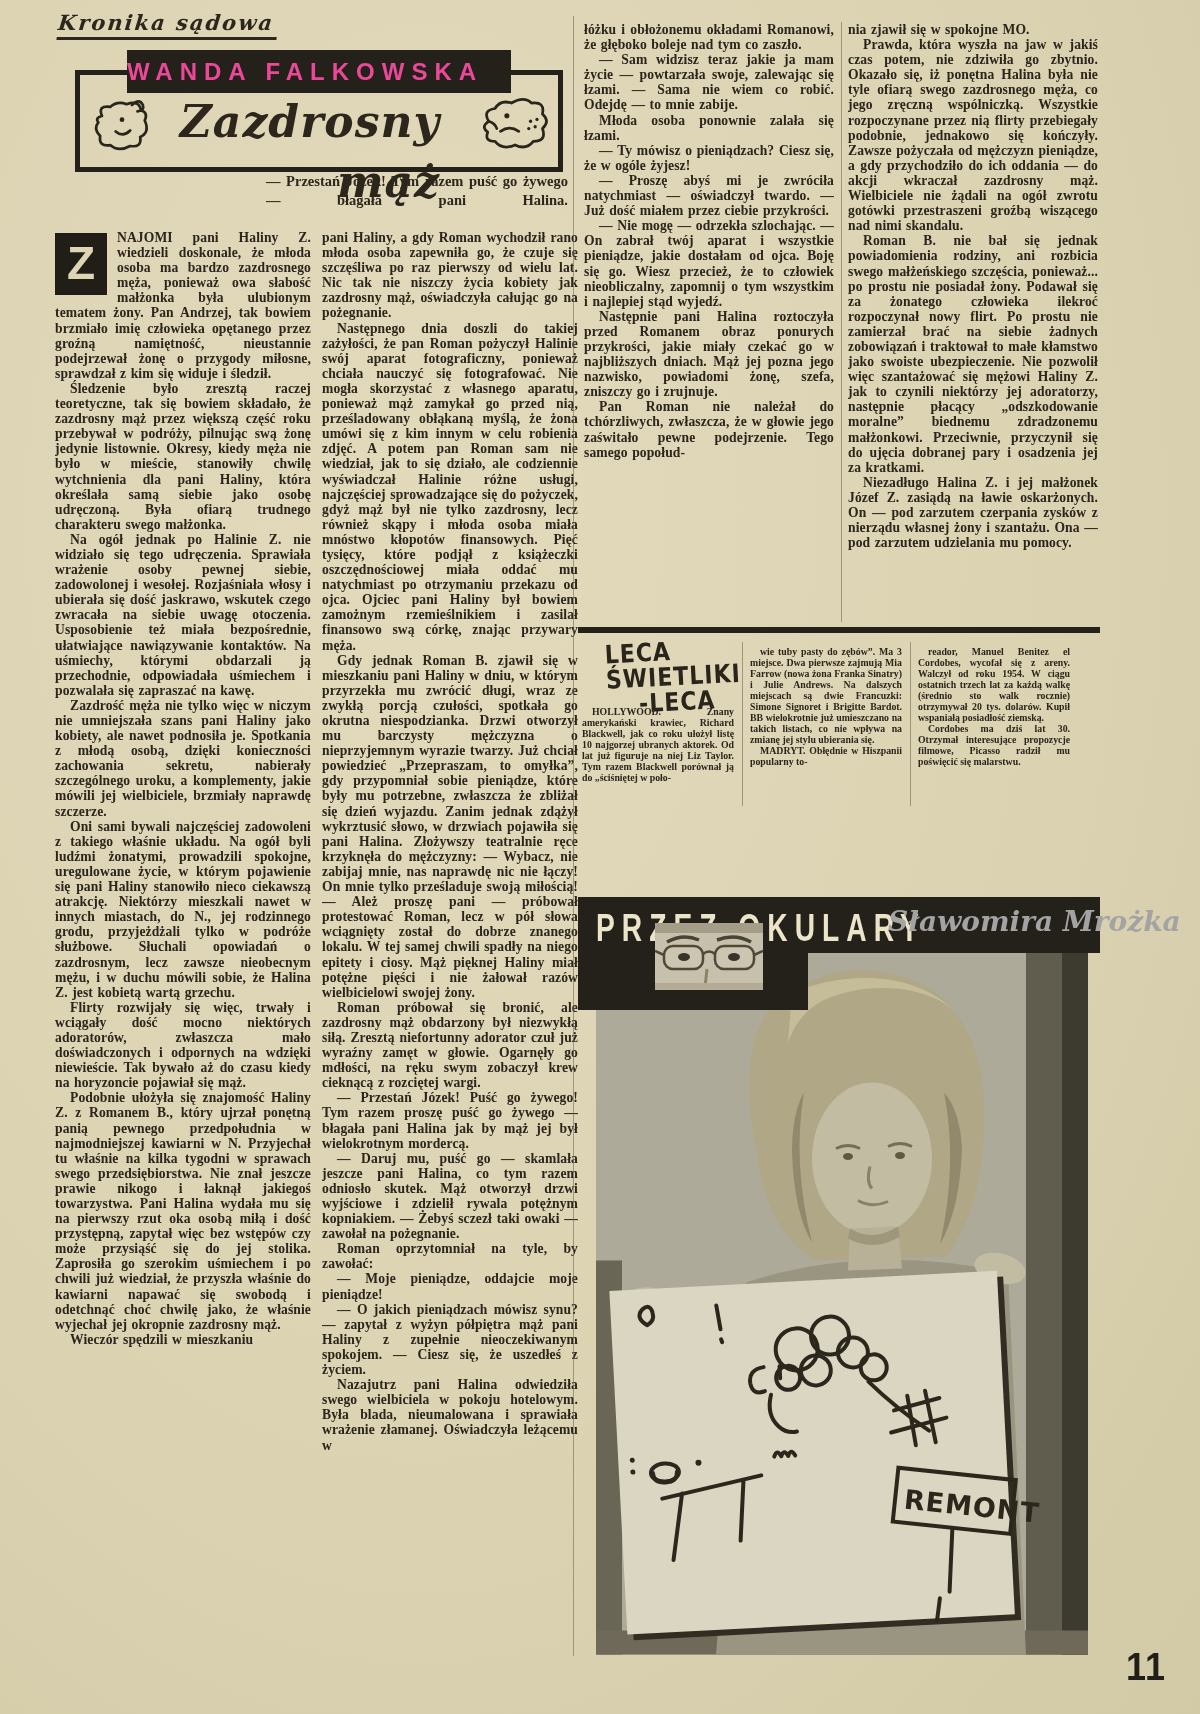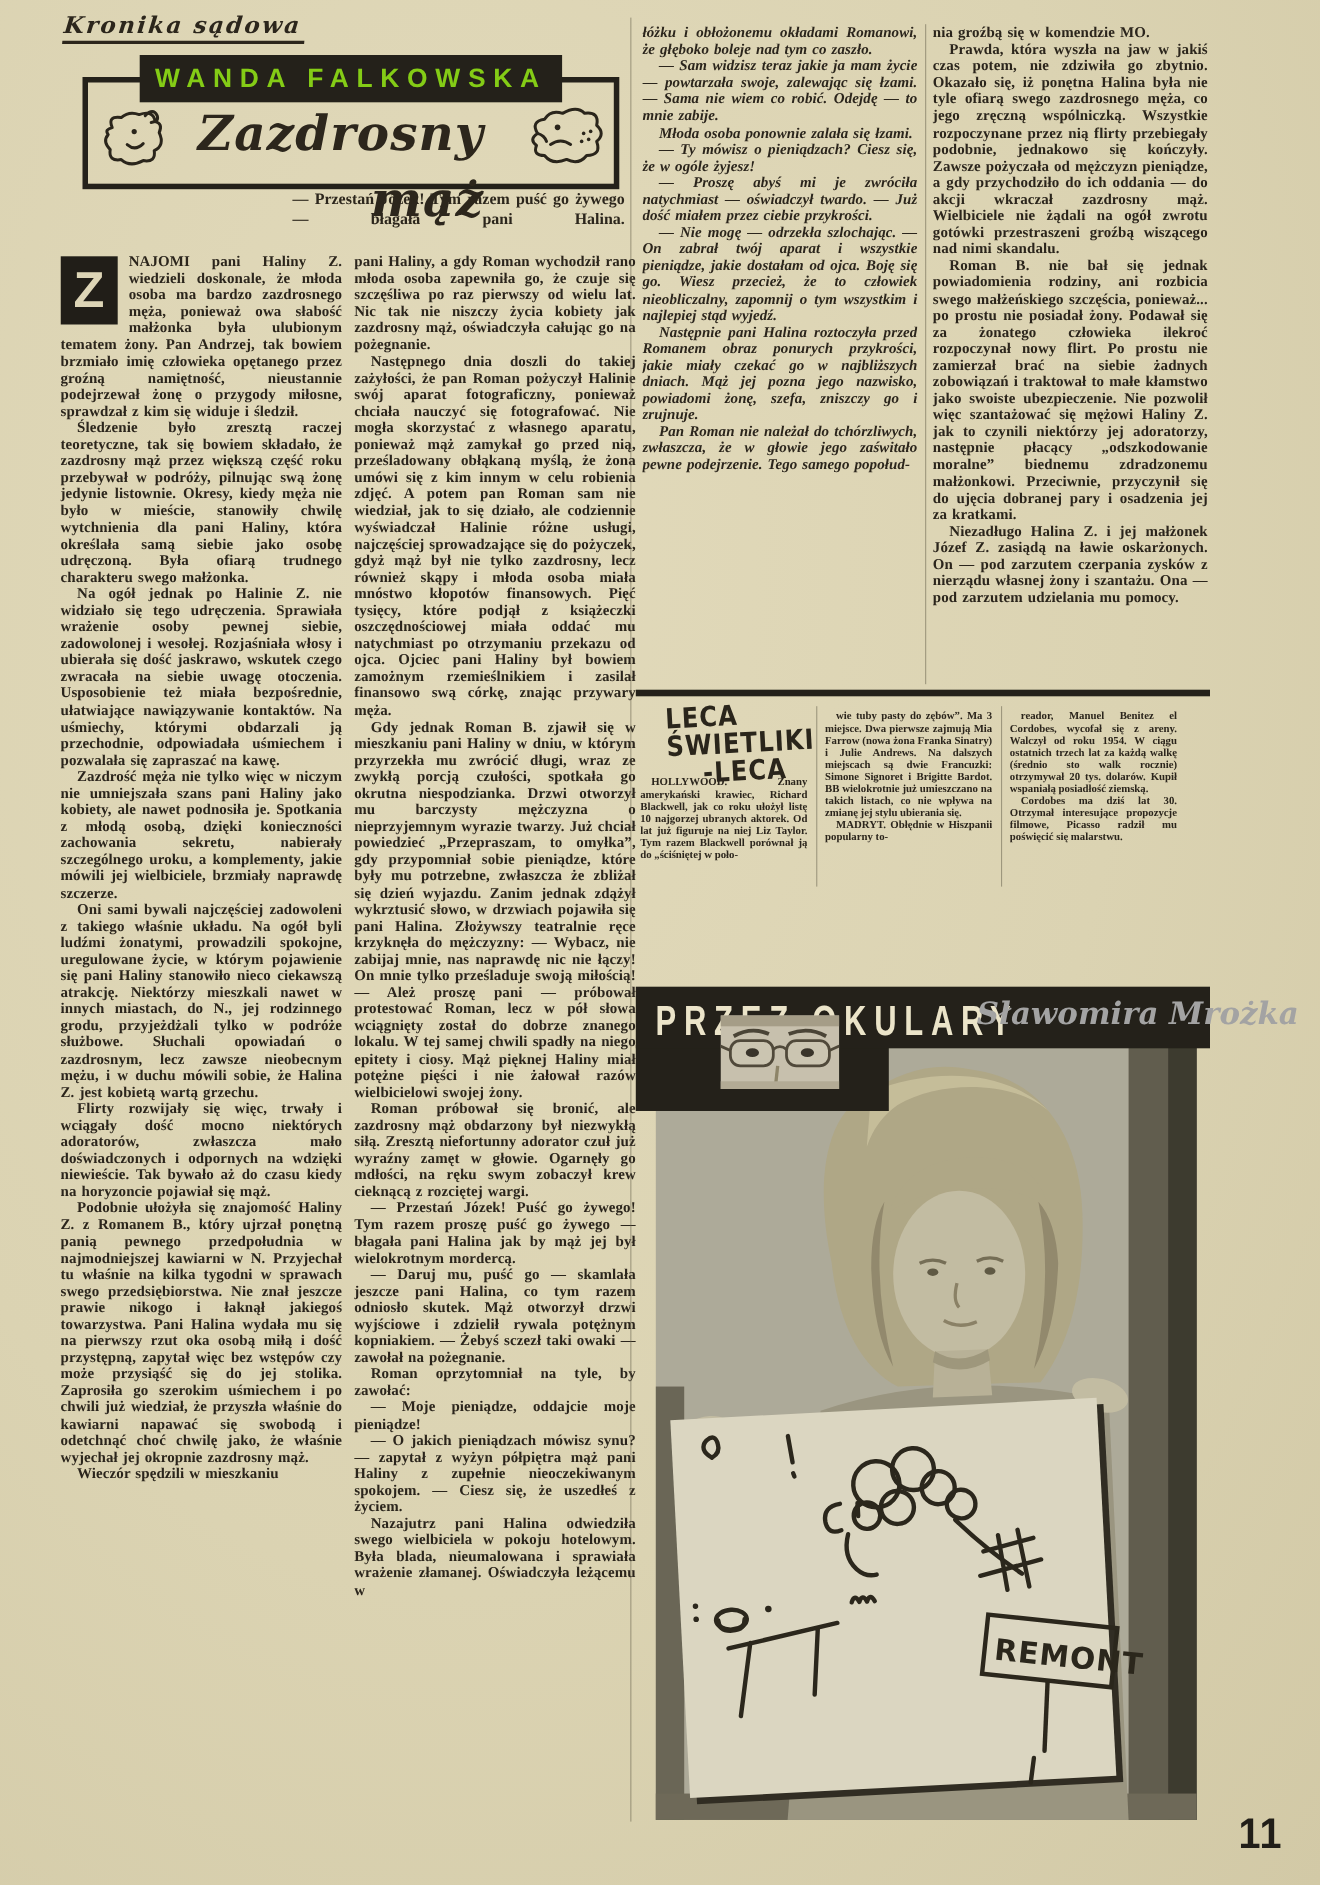--- a/index.html
+++ b/index.html
@@ -6,35 +6,35 @@
   body{background:#8a8272;font-family:"Liberation Serif",serif;}
   .page{position:relative;width:1200px;height:1714px;margin:0 auto;overflow:hidden;
         background:#dbd3b2;
         background-image:radial-gradient(ellipse at 35% 30%, #e2dabb 0%, #dbd3b2 55%, #d2c9a6 100%);
         color:#2c261c;}
   .abs{position:absolute;}
 
   
   .kronika{left:58px;top:10px;font:700 italic 21px "DejaVu Serif",serif;letter-spacing:2px;
            border-bottom:3px solid #2c261c;padding:0 4px 2px 0;transform:skewX(-6deg);}
-  .author-banner{left:127px;top:50px;width:384px;height:43px;background:#24211a;color:#84cc16;
-           font:700 24px/43px "Liberation Sans",sans-serif;letter-spacing:7px;text-align:center;z-index:3;}
+  .author-banner{left:127px;top:50px;width:384px;height:43px;background:#24211a;color:#ec4899;
+           font:700 24px/43px "Liberation Sans",sans-serif;letter-spacing:7px;z-index:3;}
   .title-box{left:75px;top:70px;width:478px;height:92px;border:5px solid #24211a;}
   .title-script{left:150px;top:92px;width:290px;text-align:right;
            font:700 italic 44px/60px "DejaVu Serif",serif;letter-spacing:1px;}
   .face{z-index:2;}
   .lead{left:266px;top:172px;width:302px;font:700 14.5px/19px "Liberation Serif",serif;
         text-align:justify;text-align-last:justify;}
 
   
   .col{position:absolute;text-align:justify;font:700 13.6px/15.1px "Liberation Serif",serif;
        color:#2b251c;letter-spacing:0.1px;word-spacing:1px;overflow:hidden;}
   .col1{left:55px;top:230px;width:256px;height:1382px;}
   .col2{left:322px;top:230px;width:256px;height:1402px;}
-  .col3{left:584px;top:22px;width:250px;height:602px;font-style:italic;}
+  .col3{left:584px;top:22px;width:250px;height:602px;}
   .col4{left:848px;top:22px;width:250px;height:602px;}
   .para{margin:0;text-indent:15px;}
   .para.noindent{text-indent:0;}
   .dropcap{float:left;width:52px;height:62px;background:#211e18;color:#ddd5b6;
            font:700 46px/60px "Liberation Sans",sans-serif;text-align:center;margin:3px 10px 2px 0;}
 
   
   .vrule{width:1px;background:#6a6450;opacity:.55;}
   .divider-bar{left:578px;top:627px;width:522px;height:6px;background:#24211a;}
 
@@ -129,21 +129,21 @@
       <p class="para noindent">łóżku i obłożonemu okładami Romanowi, że głęboko boleje nad tym co zaszło.</p>
       <p class="para">— Sam widzisz teraz jakie ja mam życie — powtarzała swoje, zalewając się łzami. — Sama nie wiem co robić. Odejdę — to mnie zabije.</p>
       <p class="para">Młoda osoba ponownie zalała się łzami.</p>
       <p class="para">— Ty mówisz o pieniądzach? Ciesz się, że w ogóle żyjesz!</p>
       <p class="para">— Proszę abyś mi je zwróciła natychmiast — oświadczył twardo. — Już dość miałem przez ciebie przykrości.</p>
       <p class="para">— Nie mogę — odrzekła szlochając. — On zabrał twój aparat i wszystkie pieniądze, jakie dostałam od ojca. Boję się go. Wiesz przecież, że to człowiek nieobliczalny, zapomnij o tym wszystkim i najlepiej stąd wyjedź.</p>
       <p class="para">Następnie pani Halina roztoczyła przed Romanem obraz ponurych przykrości, jakie miały czekać go w najbliższych dniach. Mąż jej pozna jego nazwisko, powiadomi żonę, szefa, zniszczy go i zrujnuje.</p>
       <p class="para">Pan Roman nie należał do tchórzliwych, zwłaszcza, że w głowie jego zaświtało pewne podejrzenie. Tego samego popołud-</p>
     </div>
   <div class="col col4">
-      <p class="para noindent">nia groźbą się w komendzie MO.</p>
+      <p class="para noindent">nia zjawił się w spokojne MO.</p>
       <p class="para">Prawda, która wyszła na jaw w jakiś czas potem, nie zdziwiła go zbytnio. Okazało się, iż ponętna Halina była nie tyle ofiarą swego zazdrosnego męża, co jego zręczną wspólniczką. Wszystkie rozpoczynane przez nią flirty przebiegały podobnie, jednakowo się kończyły. Zawsze pożyczała od mężczyzn pieniądze, a gdy przychodziło do ich oddania — do akcji wkraczał zazdrosny mąż. Wielbiciele nie żądali na ogół zwrotu gotówki przestraszeni groźbą wiszącego nad nimi skandalu.</p>
       <p class="para">Roman B. nie bał się jednak powiadomienia rodziny, ani rozbicia swego małżeńskiego szczęścia, ponieważ... po prostu nie posiadał żony. Podawał się za żonatego człowieka ilekroć rozpoczynał nowy flirt. Po prostu nie zamierzał brać na siebie żadnych zobowiązań i traktował to małe kłamstwo jako swoiste ubezpieczenie. Nie pozwolił więc szantażować się mężowi Haliny Z. jak to czynili niektórzy jej adoratorzy, następnie płacący „odszkodowanie moralne” biednemu zdradzonemu małżonkowi. Przeciwnie, przyczynił się do ujęcia dobranej pary i osadzenia jej za kratkami.</p>
       <p class="para">Niezadługo Halina Z. i jej małżonek Józef Z. zasiądą na ławie oskarżonych. On — pod zarzutem czerpania zysków z nierządu własnej żony i szantażu. Ona — pod zarzutem udzielania mu pomocy.</p>
     </div>
 
   <div class="abs vrule" style="left:573px;top:16px;height:1640px;"></div>
   <div class="abs vrule" style="left:841px;top:22px;height:600px;"></div>
   <div class="abs divider-bar"></div>
 
   <div class="abs leca">

